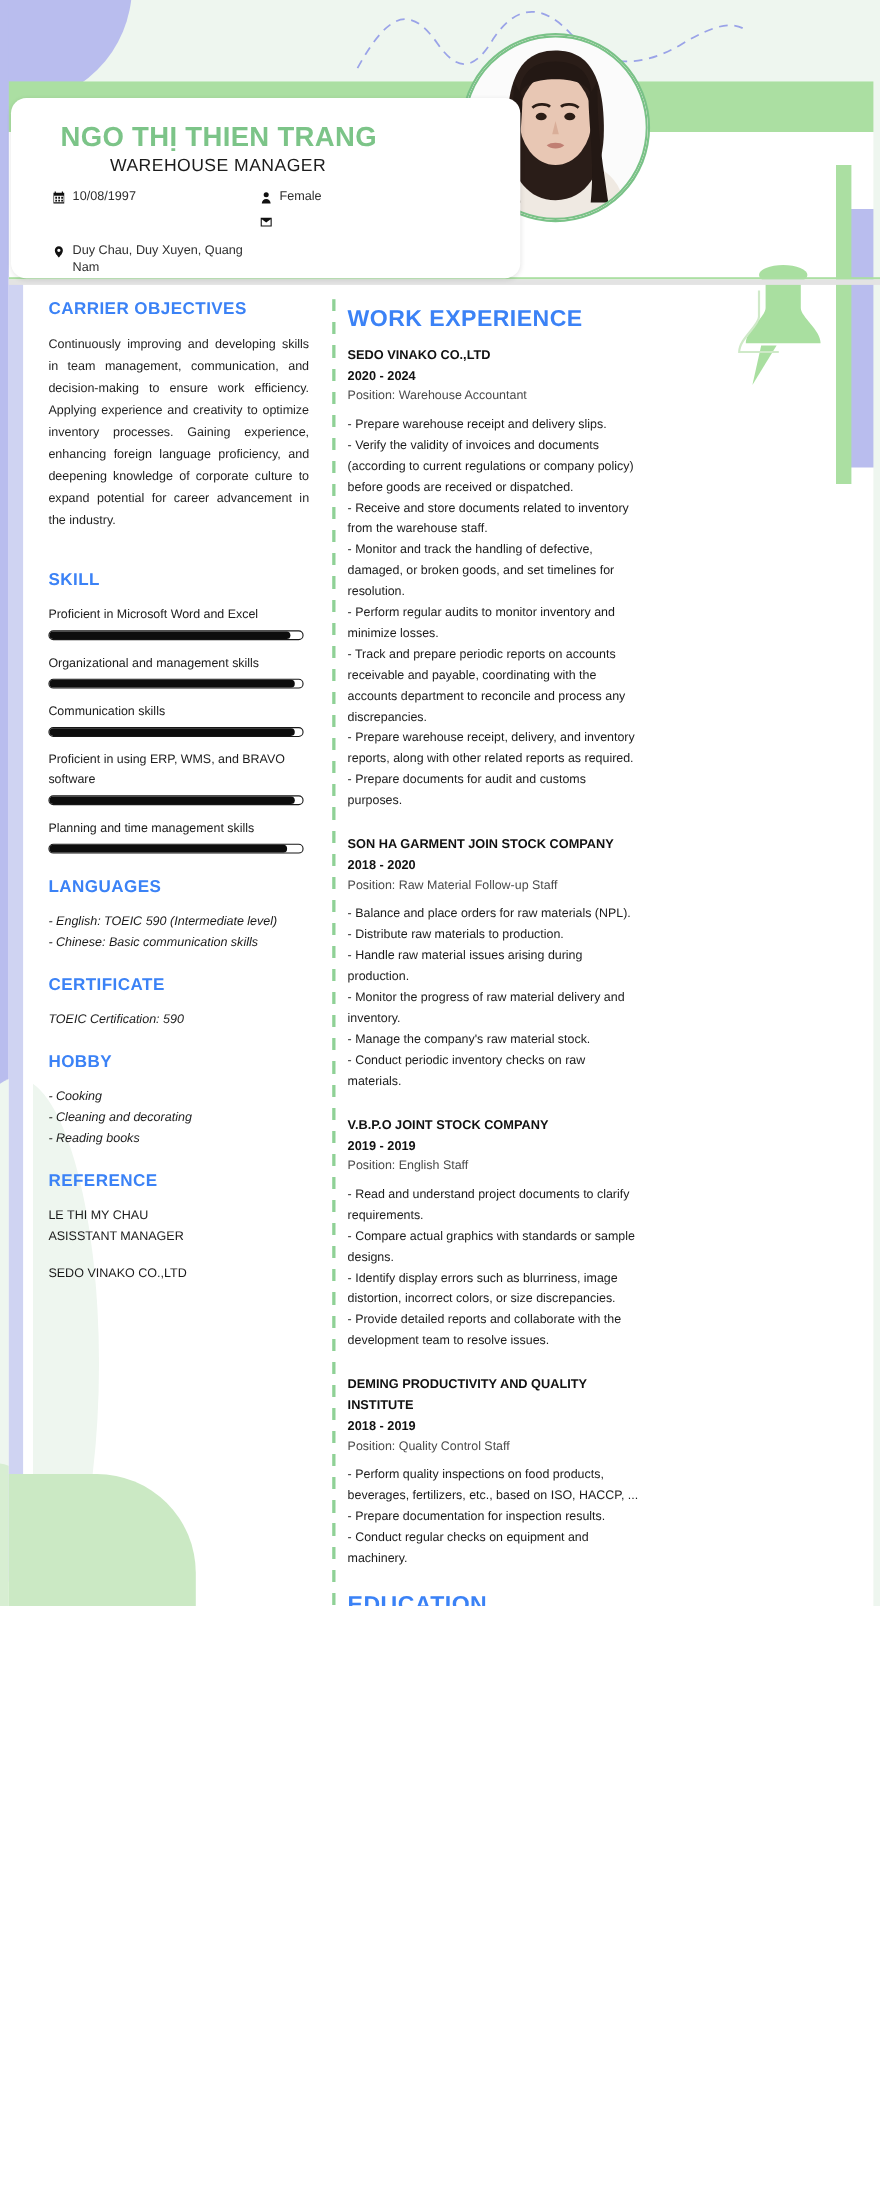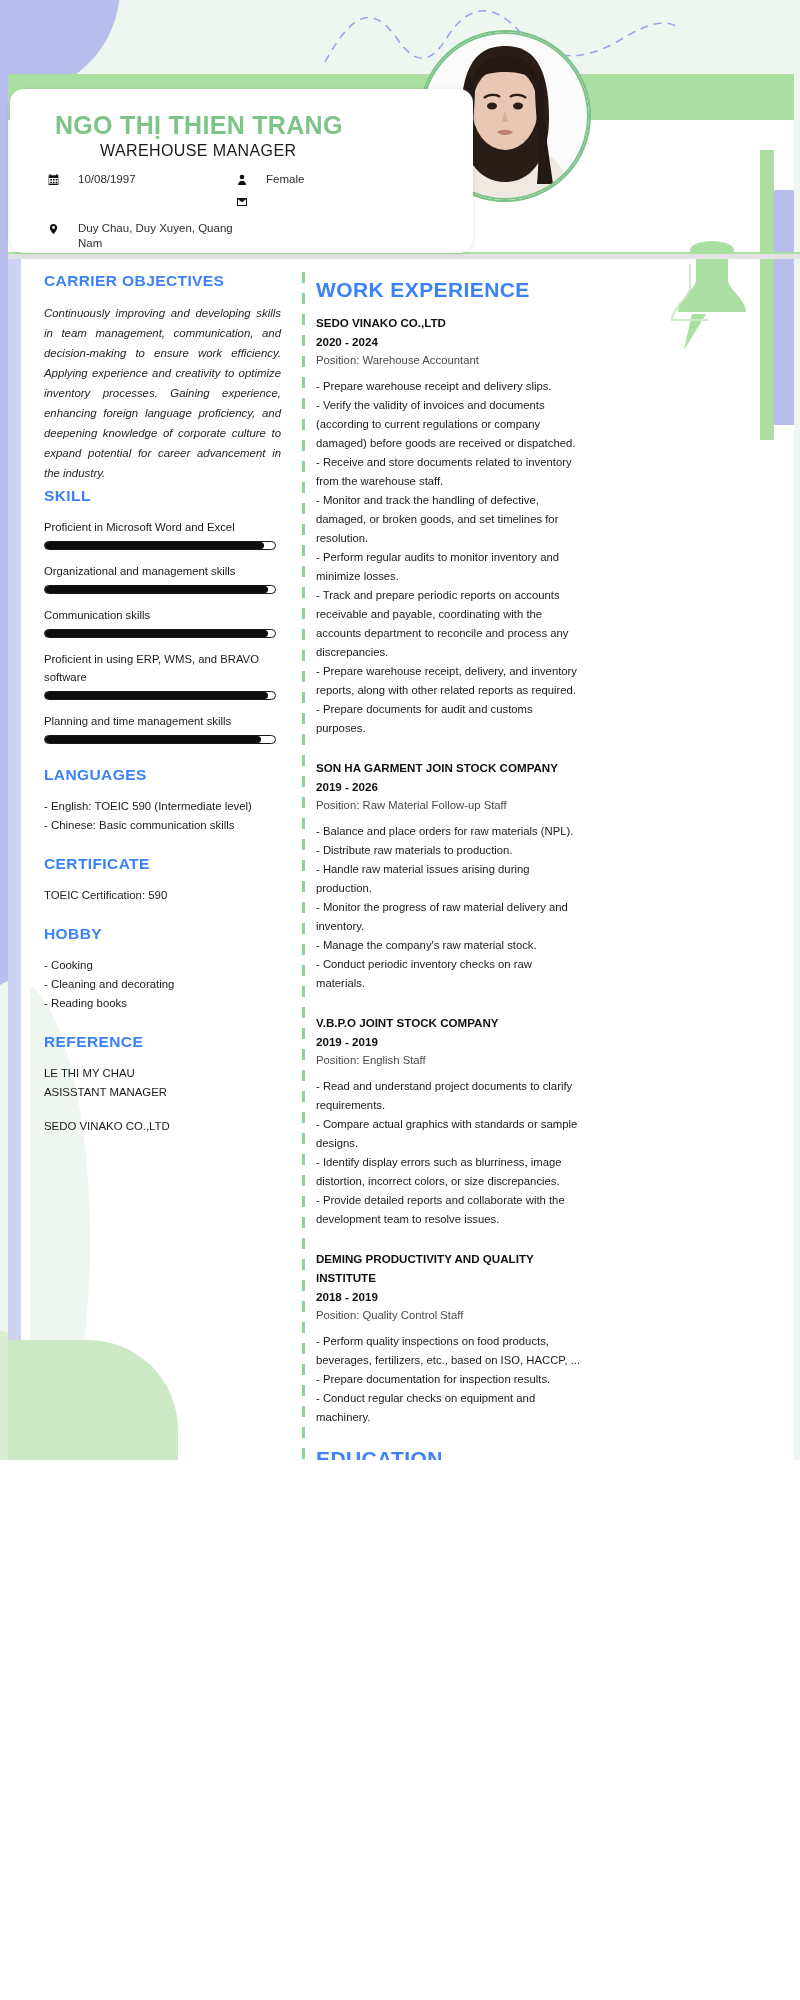--- a/index.html
+++ b/index.html
@@ -97,21 +97,21 @@
   }
   .job-title {
     position: absolute; left: 66px; top: 53px;
     font-size: 16px; color: #1b1b1b; letter-spacing: 0.4px; margin-left: 24px;
   }
   .contact-grid {
     position: absolute; left: 36px; top: 83px;
     width: 420px;
   }
   .c-row { display: flex; align-items: flex-start; }
-  .c-item { display: flex; align-items: flex-start; gap: 17px; }
+  .c-item { display: flex; align-items: flex-start; gap: 5px; }
   .c-item.dob  { width: 188px; }
   .c-icon {
     width: 15px; min-width: 15px; height: 16px;
     display: flex; align-items: flex-start; justify-content: center;
     color: #111; padding-top: 1px;
   }
   .c-text { font-size: 11.5px; color: #2e2e2e; line-height: 15px; }
   .c-row2 { margin-top: 7px; padding-left: 188px; }
   .c-row3 { margin-top: 10px; }
   .addr-text { max-width: 160px; }
@@ -158,22 +158,21 @@
     letter-spacing: 0.4px;
     margin-bottom: 13px;
   }
   h2.sec.rt { font-size: 21px; margin-bottom: 11px; }
 
   .objective {
     font-size: 11.4px;
     line-height: 20px;
     color: #1f1f1f;
     text-align: justify;
-    margin-bottom: 4px;
-    font-style: italic;
+    margin-bottom: 36px;
   }
 
   
   .skill-block { margin-bottom: 2px; }
   .skill-label {
     font-size: 11.3px; color: #1b1b1b;
     line-height: 18px; margin-bottom: 5px;
   }
   .skill-track {
     position: relative;
@@ -184,21 +183,21 @@
     margin-bottom: 12px;
   }
   .skill-fill {
     position: absolute; left: 0; top: 0; bottom: 0;
     background: #0d0d0d;
     border-radius: 5px;
   }
 
   
   .list-line {
-    font-size: 11.4px; line-height: 19px; color: #1b1b1b;
+    font-size: 11.4px; line-height: 19px; color: #1b1b1b; font-style: italic;
   }
   .block-gap { margin-bottom: 20px; }
 
   .ref-name { font-size: 11.4px; line-height: 19px; color: #1b1b1b; }
   .ref-spacer { height: 15px; }
 
   
   .job { margin-bottom: 20px; }
   .job-company {
     font-size: 11.6px; font-weight: bold; color: #111;
@@ -399,32 +398,32 @@
 
   <div class="col-right">
     <h2 class="sec rt">WORK EXPERIENCE</h2>
     <div id="job-list">
         <div class="job">
           <div class="job-company">SEDO VINAKO CO.,LTD</div>
           <div class="job-years">2020 - 2024</div>
           <div class="job-position">Position: Warehouse Accountant</div>
           <div class="job-bullets">
             <div class="bullet">- Prepare warehouse receipt and delivery slips.</div>
-            <div class="bullet">- Verify the validity of invoices and documents (according to current regulations or company damaged) before goods are received or dispatched.</div>
+            <div class="bullet">- Verify the validity of invoices and documents (according to current regulations or company policy) before goods are received or dispatched.</div>
             <div class="bullet">- Receive and store documents related to inventory from the warehouse staff.</div>
             <div class="bullet">- Monitor and track the handling of defective, damaged, or broken goods, and set timelines for resolution.</div>
             <div class="bullet">- Perform regular audits to monitor inventory and minimize losses.</div>
             <div class="bullet">- Track and prepare periodic reports on accounts receivable and payable, coordinating with the accounts department to reconcile and process any discrepancies.</div>
             <div class="bullet">- Prepare warehouse receipt, delivery, and inventory reports, along with other related reports as required.</div>
             <div class="bullet">- Prepare documents for audit and customs purposes.</div>
           </div>
         </div>
         <div class="job">
           <div class="job-company">SON HA GARMENT JOIN STOCK COMPANY</div>
-          <div class="job-years">2019 - 2026</div>
+          <div class="job-years">2018 - 2020</div>
           <div class="job-position">Position: Raw Material Follow-up Staff</div>
           <div class="job-bullets">
             <div class="bullet">- Balance and place orders for raw materials (NPL).</div>
             <div class="bullet">- Distribute raw materials to production.</div>
             <div class="bullet">- Handle raw material issues arising during production.</div>
             <div class="bullet">- Monitor the progress of raw material delivery and inventory.</div>
             <div class="bullet">- Manage the company's raw material stock.</div>
             <div class="bullet">- Conduct periodic inventory checks on raw materials.</div>
           </div>
         </div>

